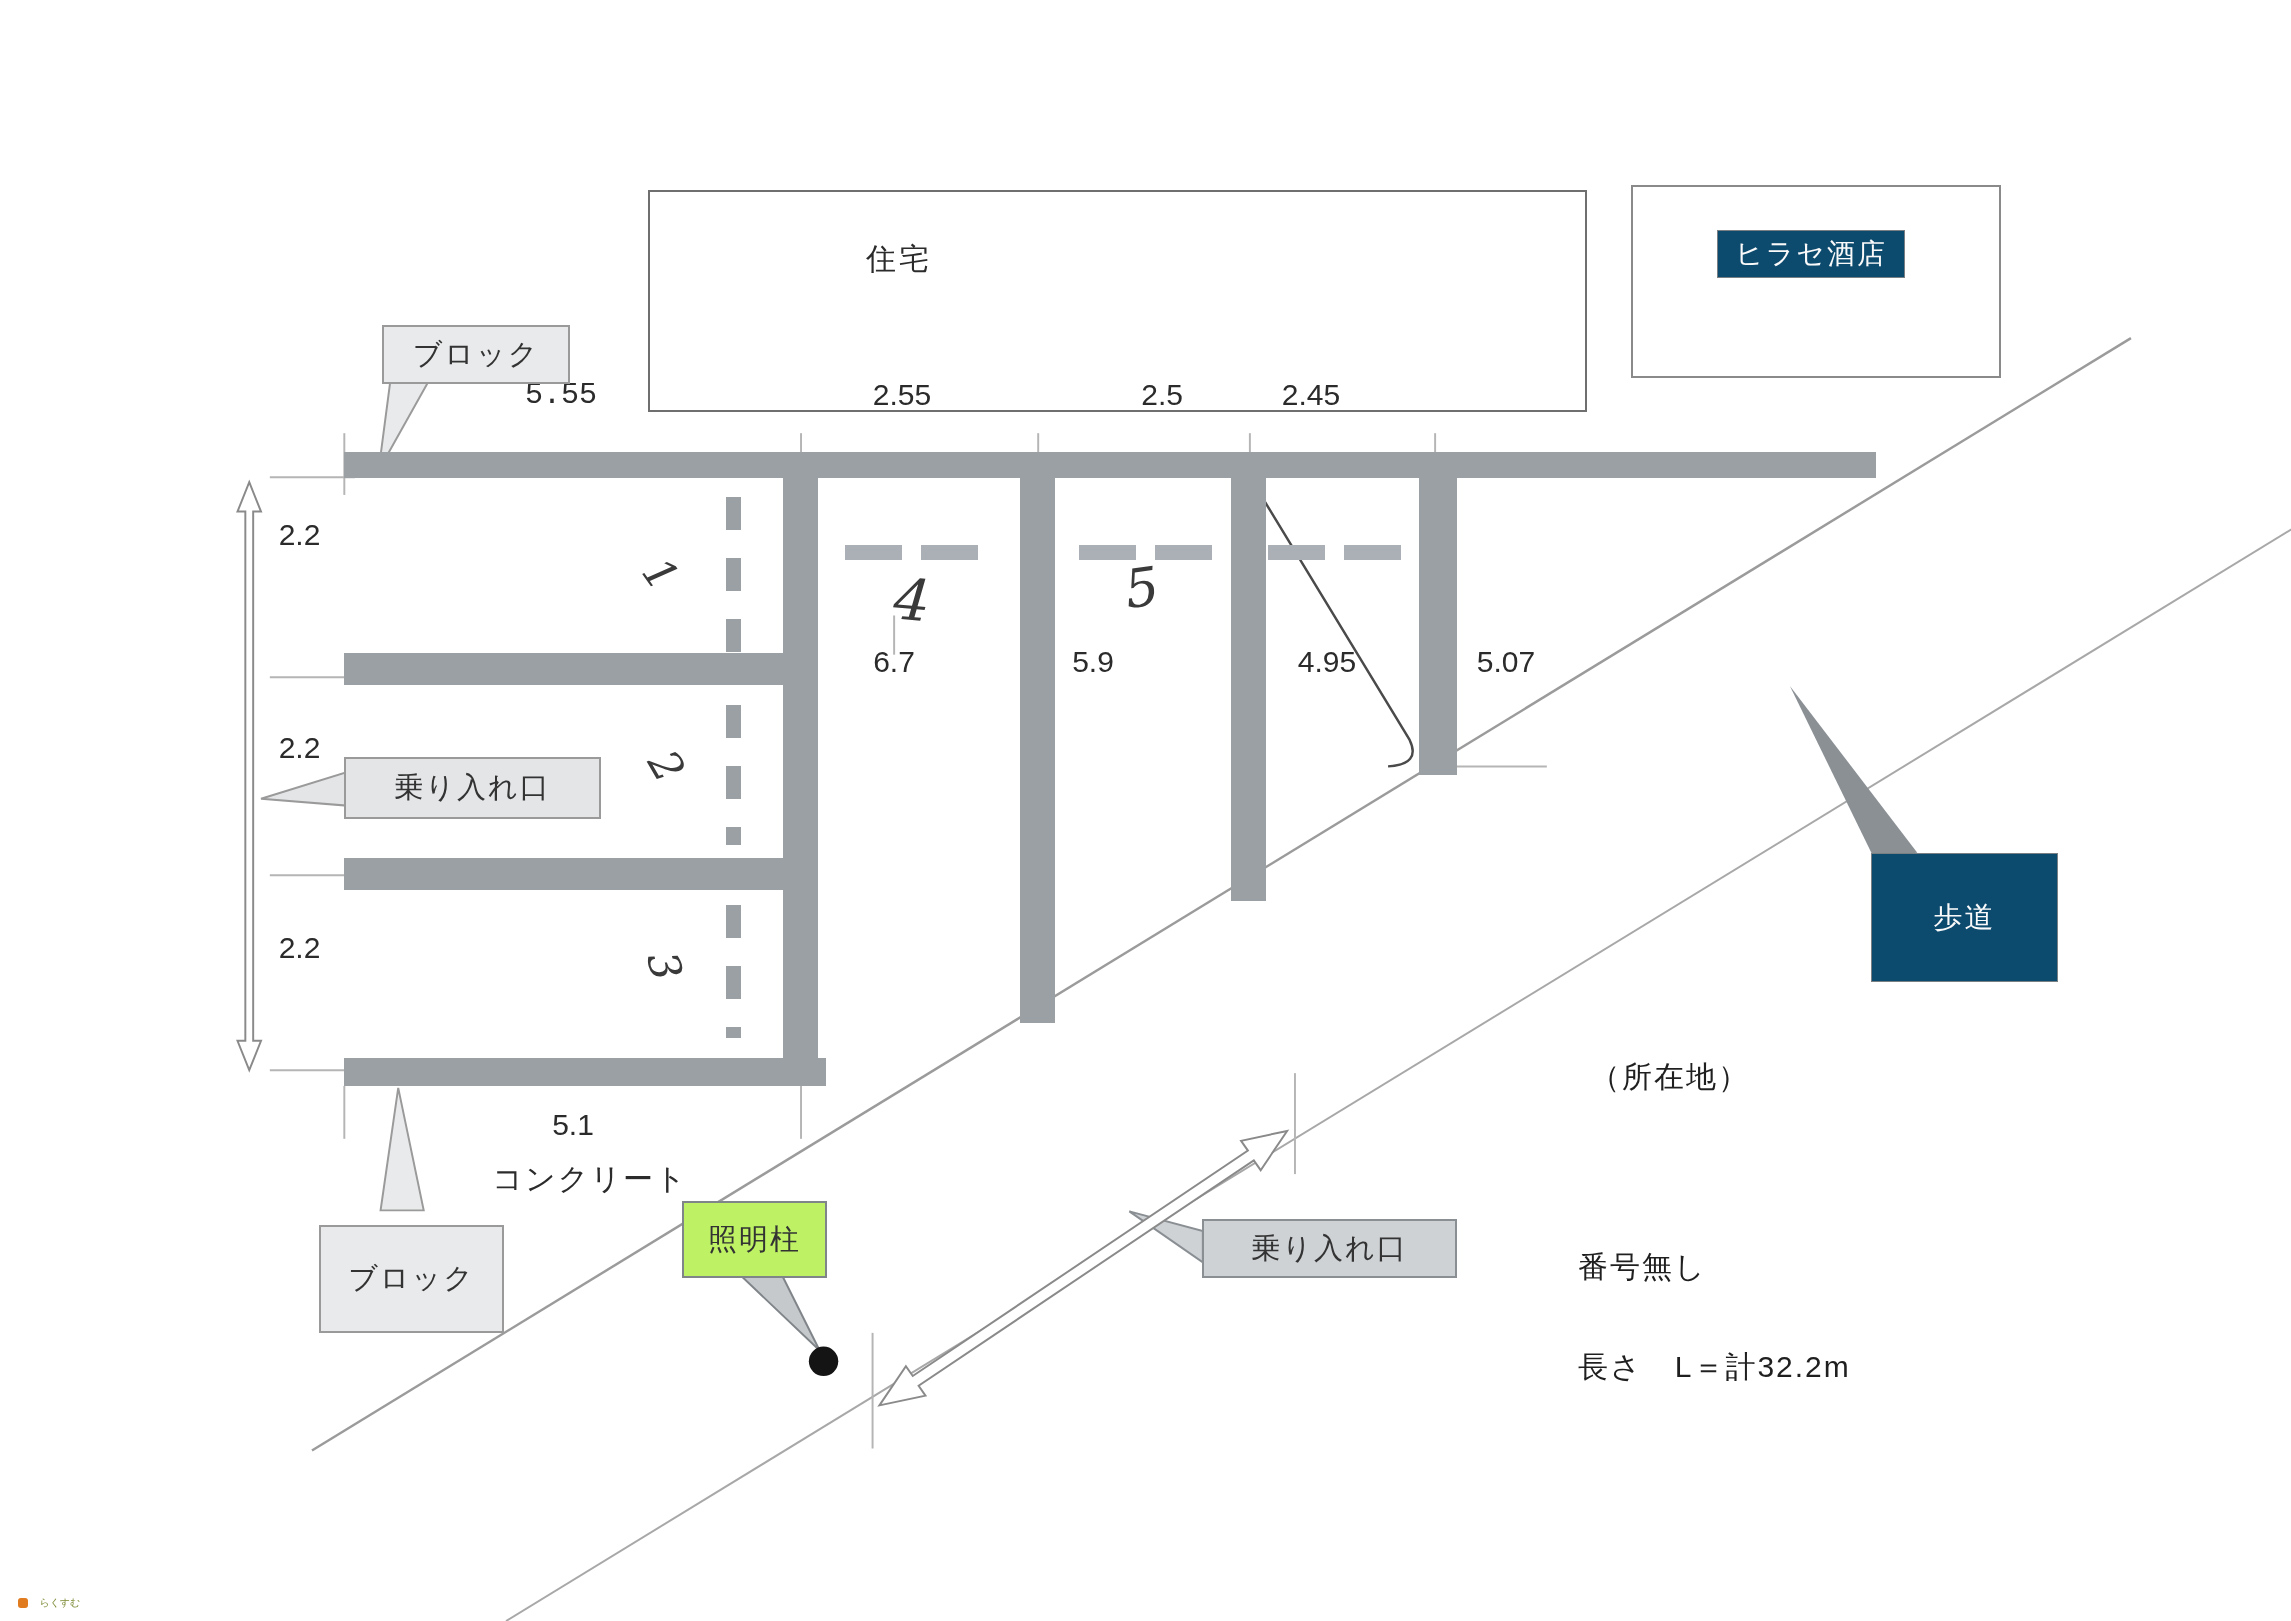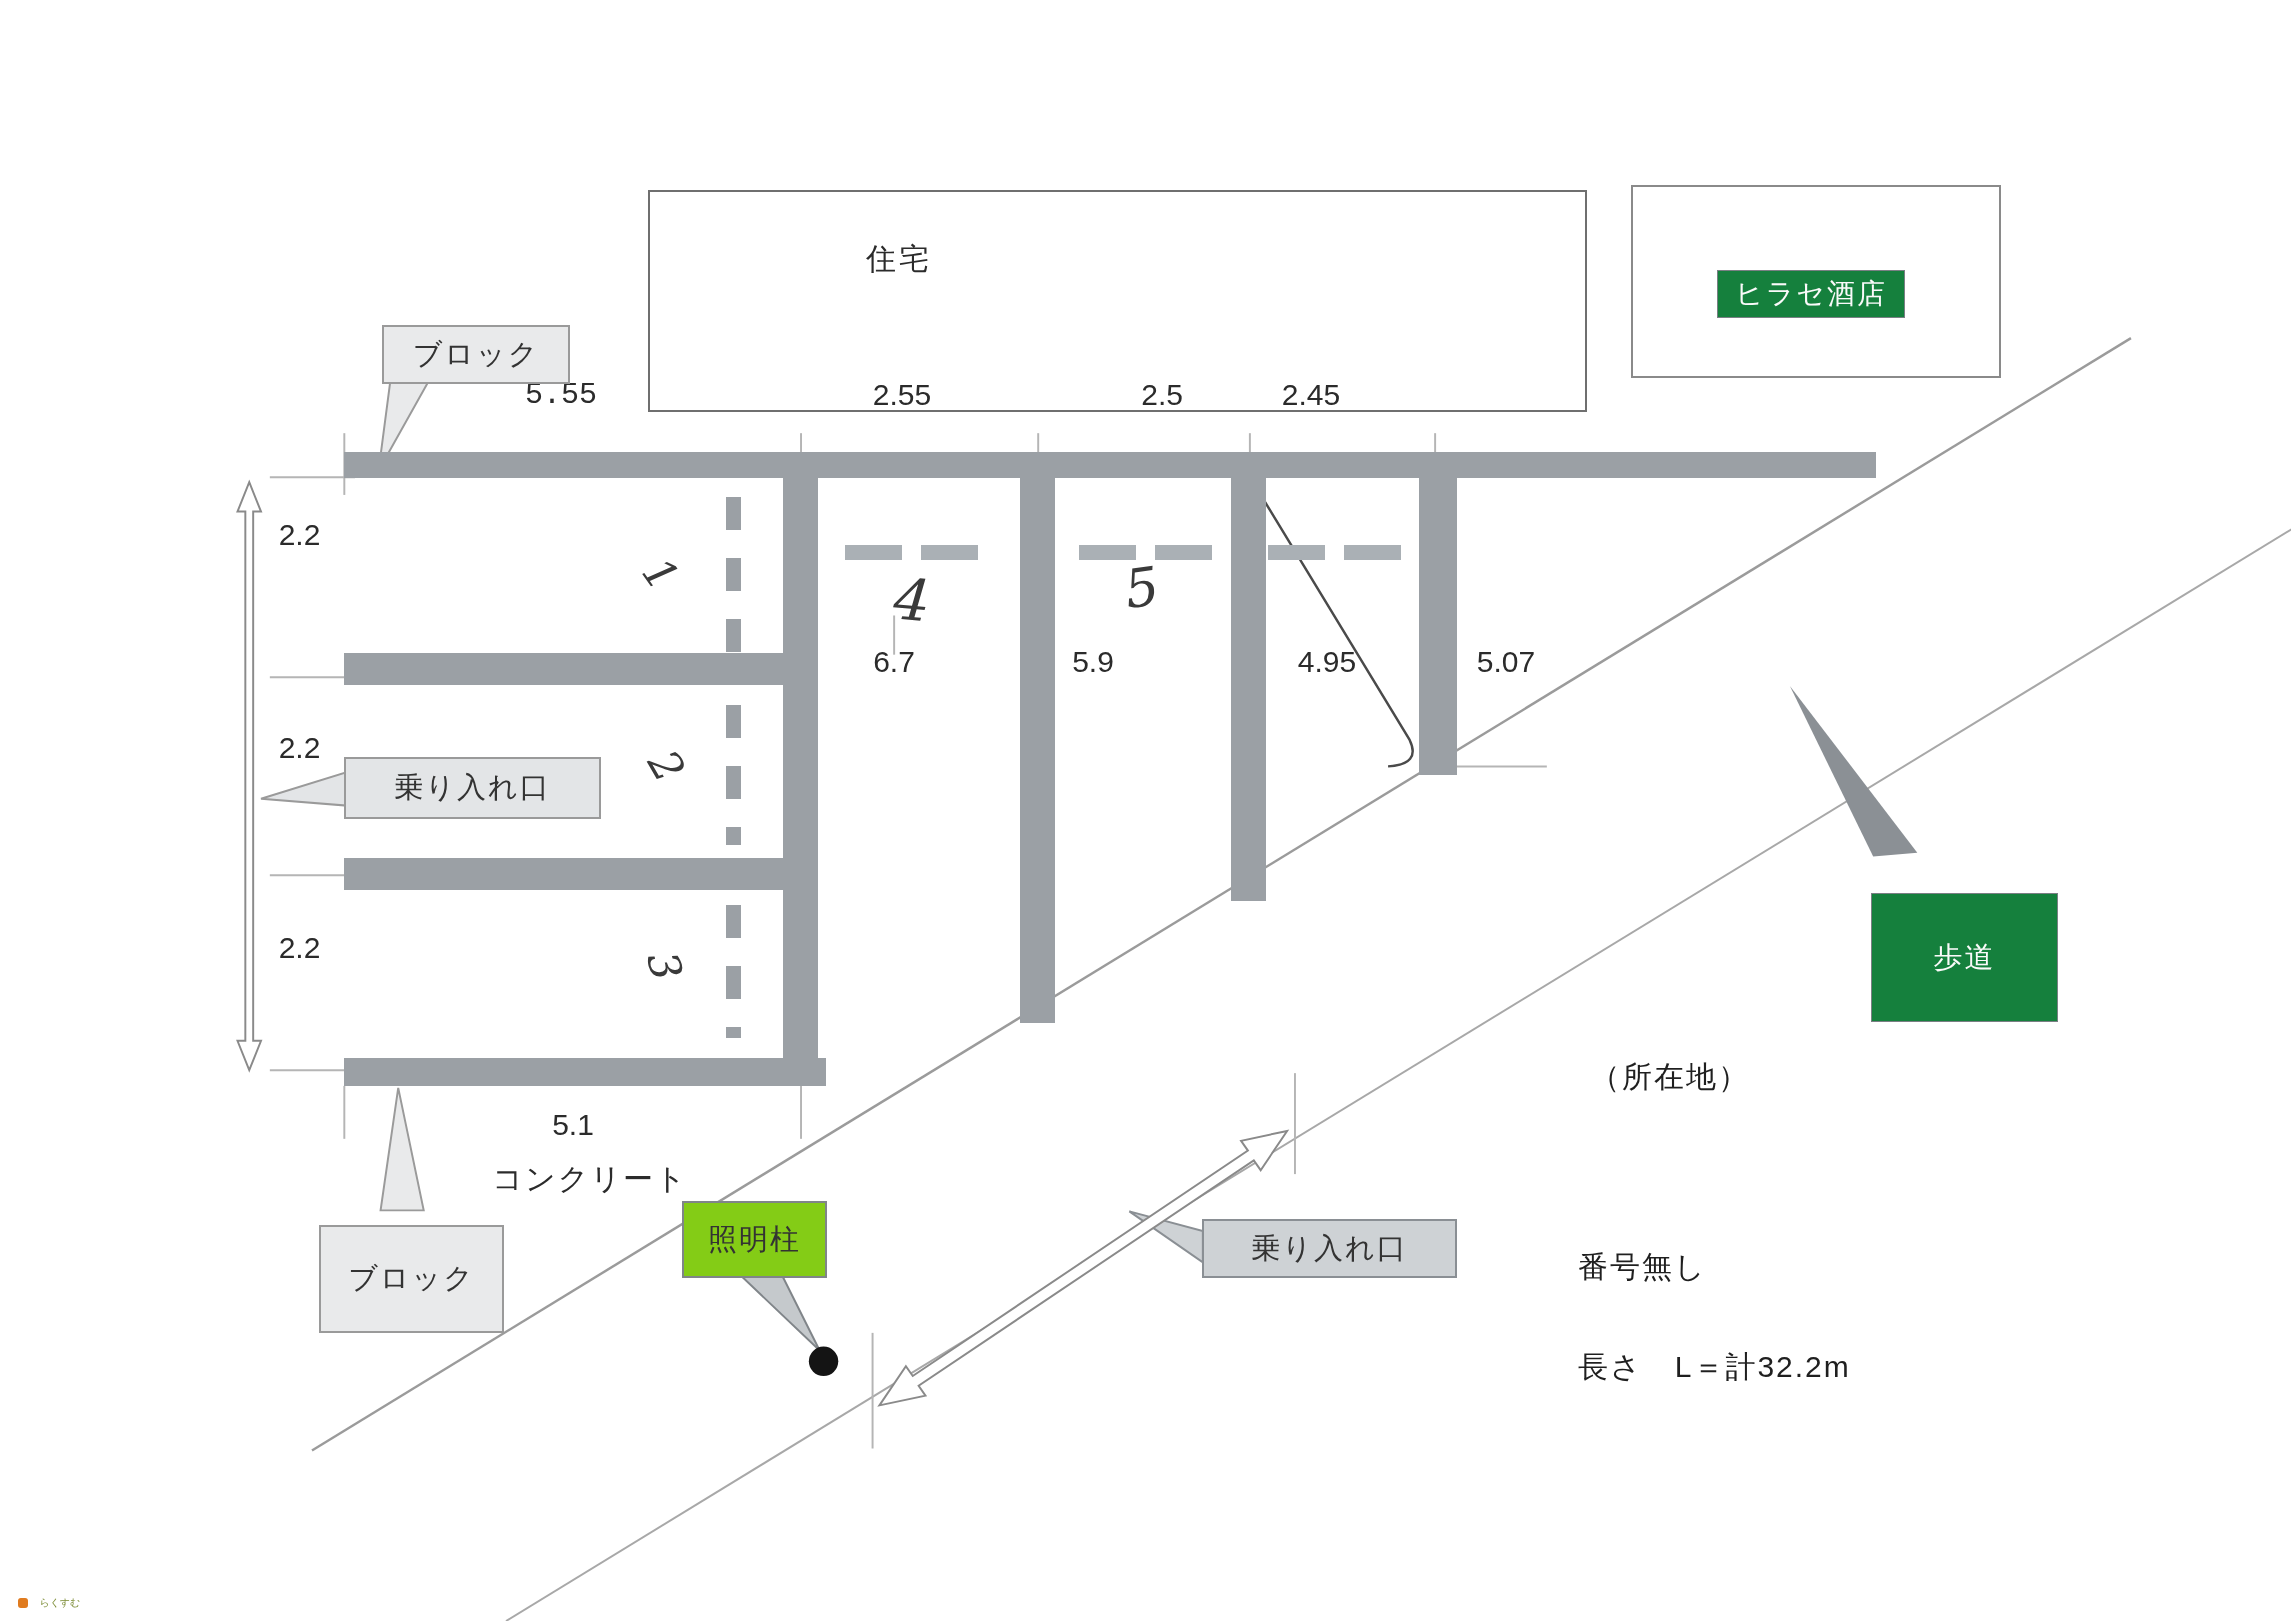--- a/index.html
+++ b/index.html
@@ -7,23 +7,23 @@
   body { font-family:"Liberation Sans","DejaVu Sans",sans-serif; color:#262626; }
   .canvas { position:relative; width:2292px; height:1621px; background:#fff; overflow:hidden; }
   svg.overlay { position:absolute; left:0; top:0; z-index:1; }
   .bar { position:absolute; z-index:2; background:#9ba0a5; }
   .dim { position:absolute; z-index:3; font-size:30px; color:#2b2b2b; text-align:center; }
   .outline-box { position:absolute; z-index:2; background:#fff; border:2px solid #6f6f6f; }
   .callout { position:absolute; z-index:3; display:flex; align-items:center; justify-content:center;
              font-size:29px; color:#333; letter-spacing:2px; }
   .callout.light { background:#e9eaeb; border:2px solid #9a9a9a;margin-top:16px; }
   .callout.light2 { background:#e3e5e7; border:2px solid #9a9a9a; }
-  .callout.mid { background:#84cc16; border:2px solid #808589; }
+  .callout.mid { background:#bef264; border:2px solid #808589; }
   .callout.mid2 { background:#ced2d5; border:2px solid #8a8f94; }
-  .callout.dark { background:#15803d; border:1px solid #7a7f84; color:#fafafa;margin-top:40px; }
+  .callout.dark { background:#0c4a6e; border:1px solid #7a7f84; color:#fafafa; }
   .hand { position:absolute; z-index:3; font-family:"DejaVu Serif",serif; font-style:italic; color:#3a3a3a; }
   .vdash { position:absolute; z-index:2; width:14.7px;
            background:repeating-linear-gradient(to bottom,#9ba0a5 0 33px, transparent 33px 61px); }
   .hdash { position:absolute; z-index:2; height:14.7px;
            background:repeating-linear-gradient(to right,#aab0b5 0 57px, transparent 57px 76px); }
   .info { position:absolute; z-index:3; font-size:30px; color:#1f1f1f; letter-spacing:2px; }
   .logo { position:absolute; z-index:3; font-size:10px; color:#7c8c35; display:flex; align-items:center; gap:11px; }
   .logo .dot { width:10.8px; height:10.8px; background:#e07b1f; border-radius:2.9px; display:inline-block; }
 </style>
 </head>

